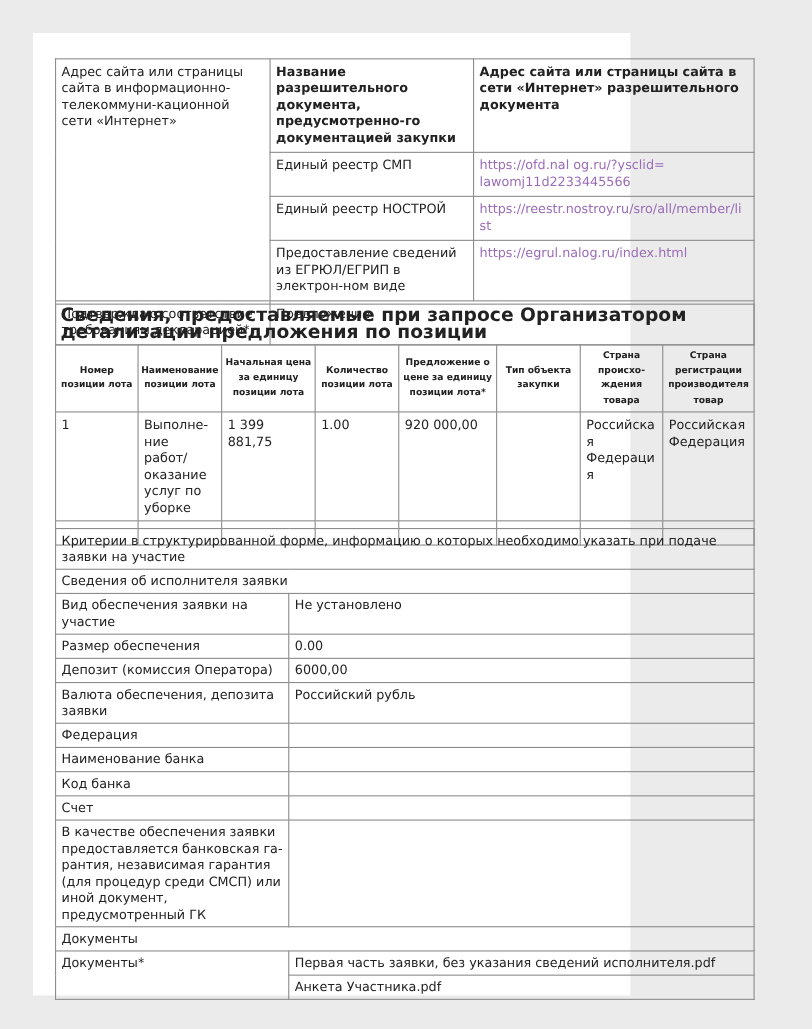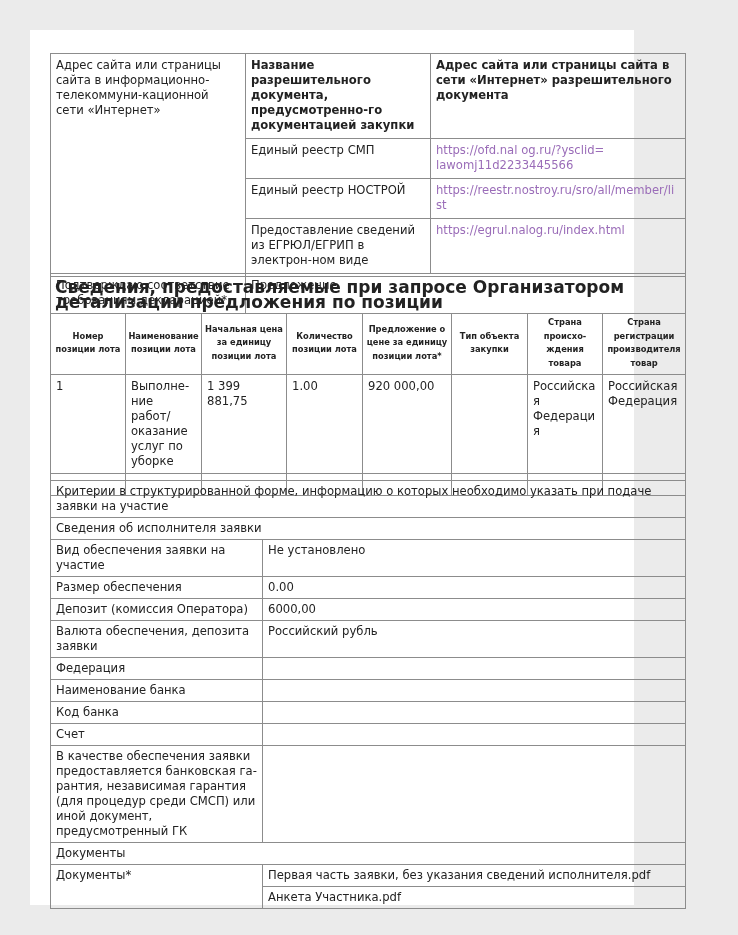--- a/index.html
+++ b/index.html
@@ -6,21 +6,21 @@
   body {
     width: 738px; height: 935px;
     background: #ebebeb;
     font-family: "DejaVu Sans", sans-serif;
     color: #222;
     position: relative;
     overflow: hidden;
   }
   .card {
     position: absolute; left: 30px; top: 30px;
-    width: 604px; height: 875px;
+    width: 543px; height: 875px;
     background: #fff;
   }
   table {
     position: absolute;
     border-collapse: collapse;
     table-layout: fixed;
     left: 20px;
     width: 635px;
   }
   td, th {

